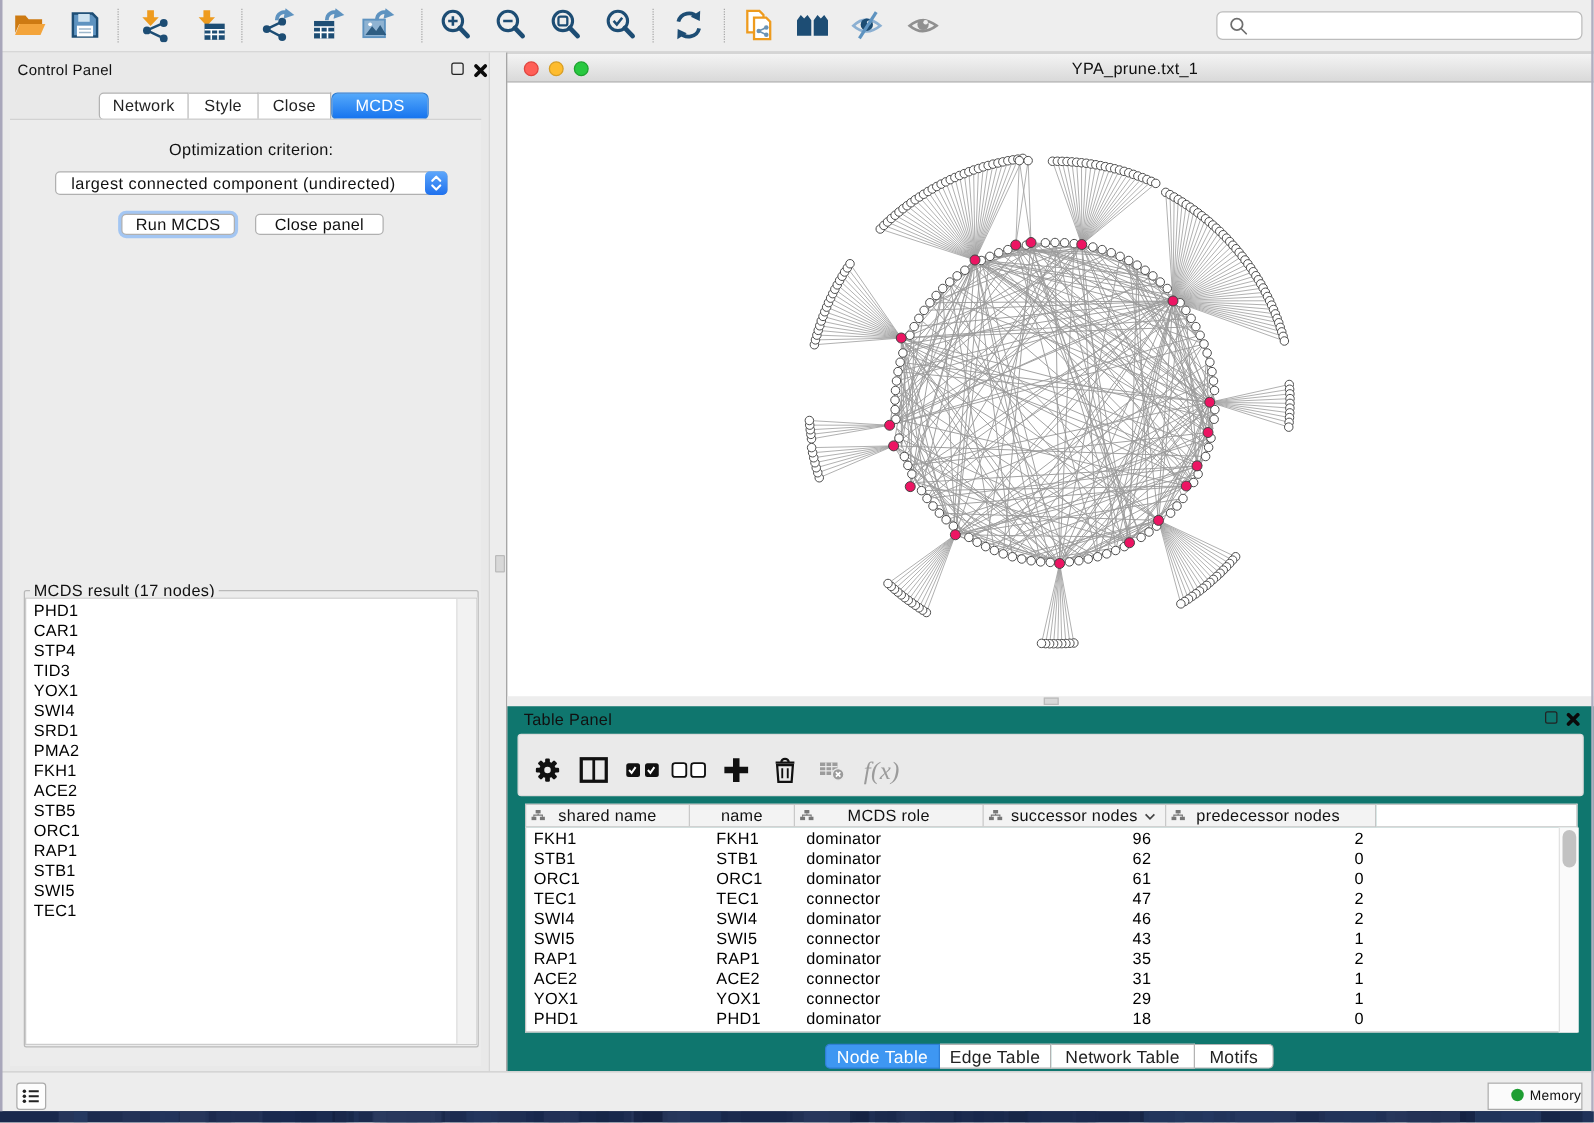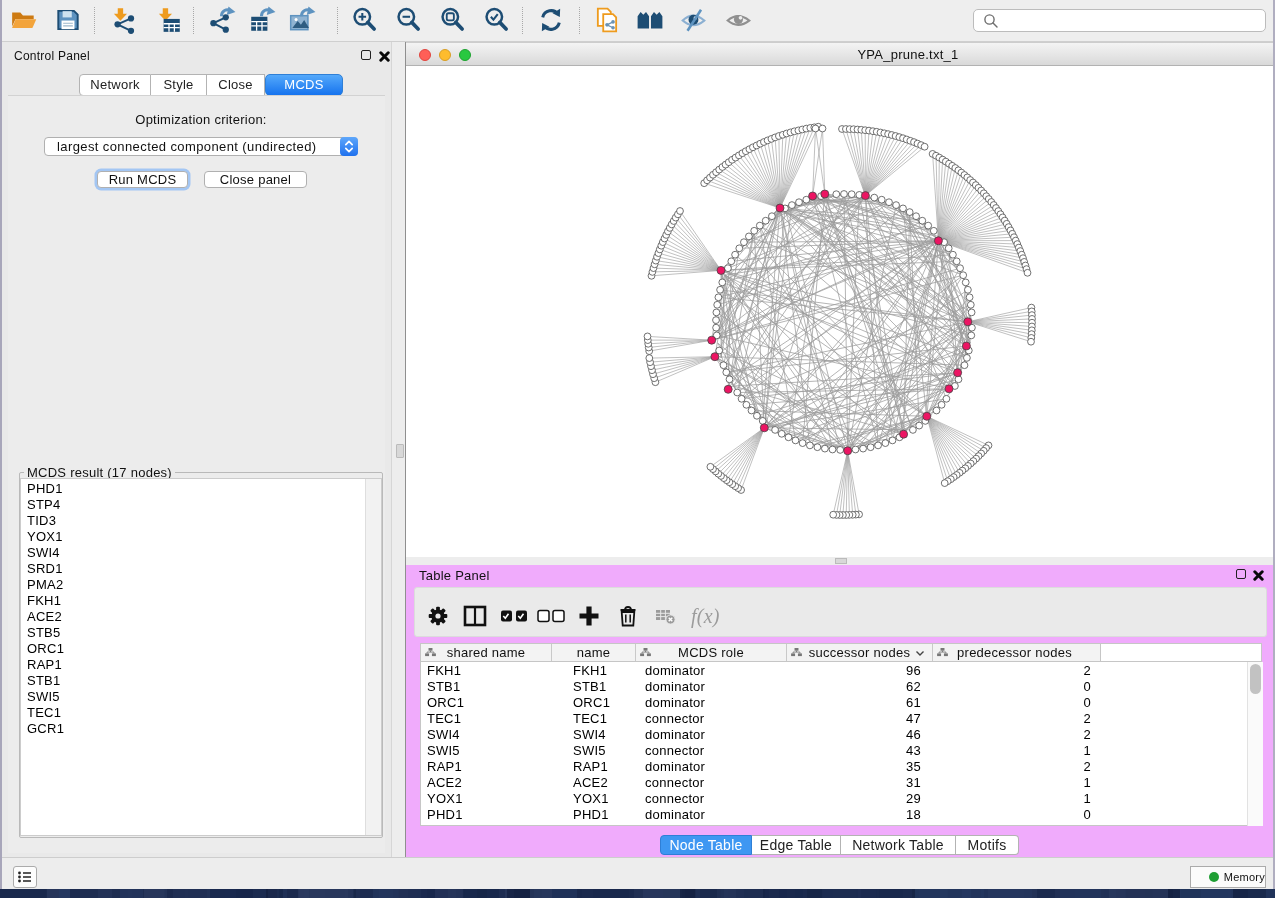--- a/index.html
+++ b/index.html
@@ -35,21 +35,21 @@
 #vhandle{position:absolute;left:4px;top:402px;width:8px;height:14px;background:#d8d8d8;border:1px solid #bbb;border-radius:1px}
 
 #netframe{position:absolute;left:406px;top:42px;width:869px;height:523px}
 #nettitle{position:absolute;left:0;top:0;width:869px;height:24px;background:linear-gradient(#f4f4f4,#d9d9d9);border-bottom:1px solid #b2b2b2;border-top:1px solid #cdcdcd}
 .tl{position:absolute;top:6px;width:12px;height:12px;border-radius:50%}
 #nettitletext{position:absolute;left:0;top:4px;width:1004px;text-align:center;font-size:13px;color:#111}
 #netcanvas{position:absolute;left:0;top:24px;width:869px;height:499px;background:#fff}
 
 #hsplit{position:absolute;left:406px;top:557px;width:869px;height:8px;background:#ededed}
 
-#tpanel{position:absolute;left:406px;top:565px;width:869px;height:292px;background:#f0abfc}
+#tpanel{position:absolute;left:406px;top:565px;width:869px;height:292px;background:#0f766e}
 #tp-title{position:absolute;left:13px;top:3px;font-size:13px;color:#111}
 #tptools{position:absolute;left:8px;top:22px;width:853px;height:50px;background:#eaeaea;border:1px solid #dcdcdc;border-radius:3px}
 #tableheader{position:absolute;left:14px;top:78px;width:681px;height:19px;background:#f3f3f3;border:1px solid #c6c6c6}
 #tablebody{position:absolute;left:14px;top:97px;width:842px;height:164px;background:#fff;border:1px solid #c6c6c6;border-top:none}
 #tablewhite{position:absolute;left:695px;top:78px;width:161px;height:19px;background:#fff;border:1px solid #c6c6c6;border-left:none}
 .hcell{position:absolute;top:0;height:17px;border-right:1px solid #c9c9c9;text-align:center;line-height:17px;font-size:13px;color:#111}
 .hicon{position:absolute;top:4px;width:11px;height:9px}
 .row{position:absolute;height:16px;line-height:16px;font-size:13px;color:#000;width:100%}
 .c1{position:absolute;left:6px}.c2{position:absolute;left:152px}.c3{position:absolute;left:224px}
 .c4{position:absolute;left:360px;width:140px;text-align:right}.c5{position:absolute;left:500px;width:170px;text-align:right}
@@ -191,35 +191,35 @@
         <path d="M5.8 7.6 L9 4.4 L12.2 7.6" fill="none" stroke="#fff" stroke-width="1.7" stroke-linecap="round" stroke-linejoin="round"></path>
         <path d="M5.8 11.4 L9 14.6 L12.2 11.4" fill="none" stroke="#fff" stroke-width="1.7" stroke-linecap="round" stroke-linejoin="round"></path>
       </svg></div>
   <div class="btn" id="runbtn">Run MCDS</div>
   <div class="btn" id="closebtn">Close panel</div>
   <div id="groupbox"></div>
   <div id="grouptitle">MCDS result (17 nodes)</div>
   <div id="mcdslist">
     <div style="padding-top:2px">
         <div class="it">PHD1</div>
+        <div class="it">CAR1</div>
         <div class="it">STP4</div>
         <div class="it">TID3</div>
         <div class="it">YOX1</div>
         <div class="it">SWI4</div>
         <div class="it">SRD1</div>
         <div class="it">PMA2</div>
         <div class="it">FKH1</div>
         <div class="it">ACE2</div>
         <div class="it">STB5</div>
         <div class="it">ORC1</div>
         <div class="it">RAP1</div>
         <div class="it">STB1</div>
         <div class="it">SWI5</div>
         <div class="it">TEC1</div>
-        <div class="it">GCR1</div>
       </div>
     <div id="mcdssb"></div>
   </div>
 </div>
 
 <div id="vsplit">
     <div class="line"></div>
     <div id="vhandle"></div>
   </div>
 

